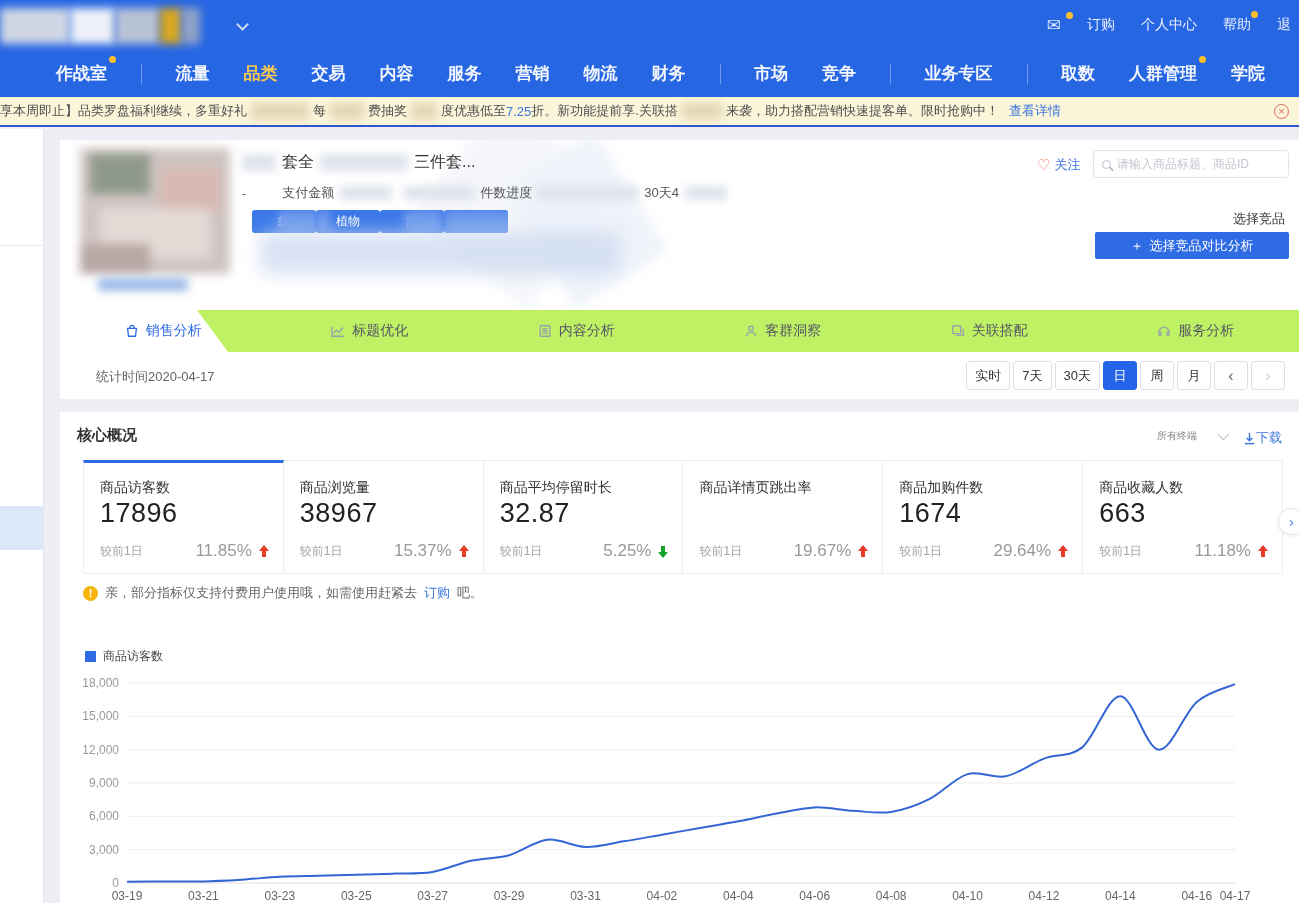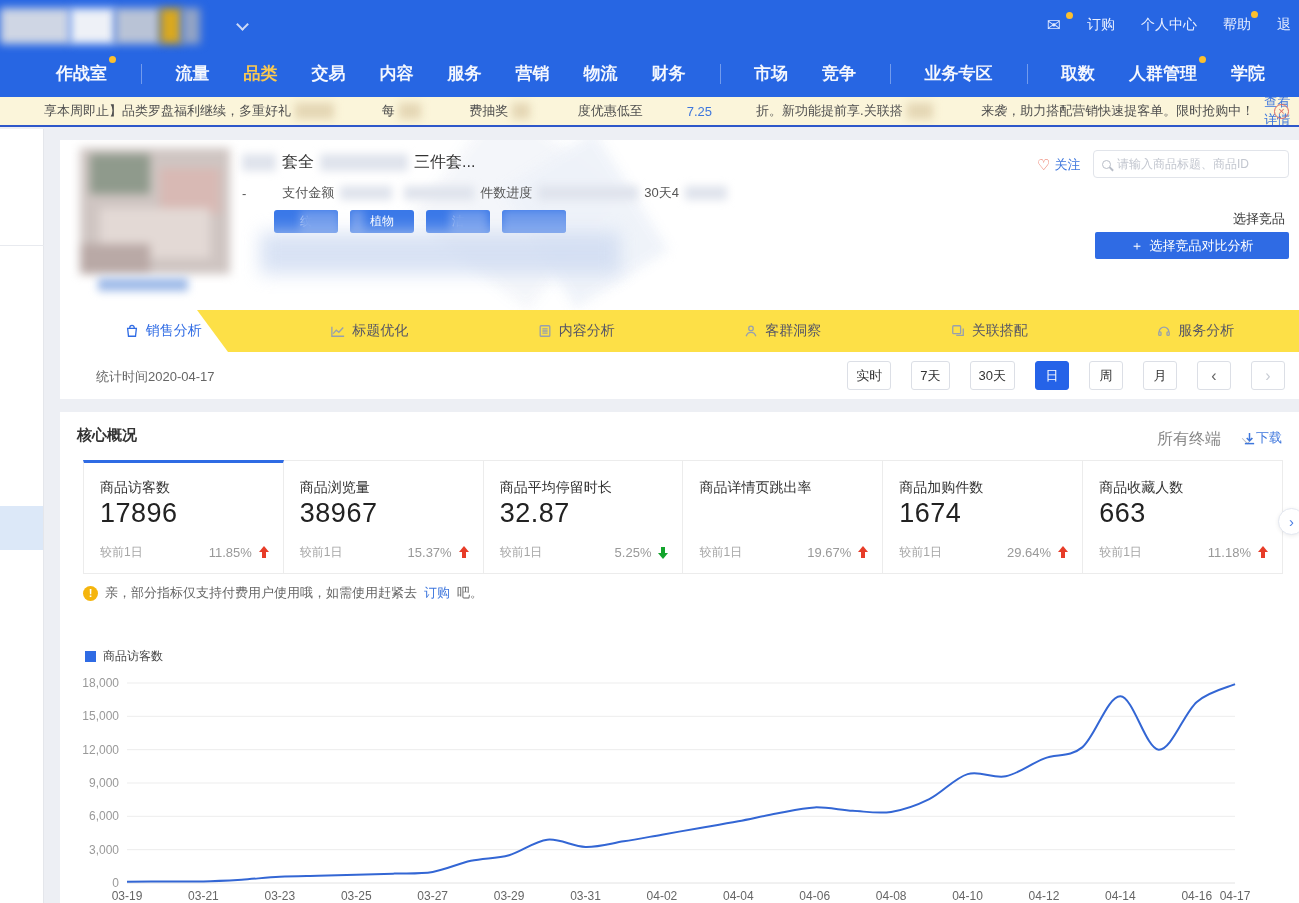--- a/index.html
+++ b/index.html
@@ -24,21 +24,21 @@
   .tb-row2 { position:relative; height:47px; display:flex; align-items:center; padding-left:56px; }
   .nav-item { color:rgba(255,255,255,.95); font-size:17px; font-weight:bold; margin-right:34px;
     position:relative; cursor:pointer; white-space:nowrap; }
   .nav-item.active { color:#f9c851; }
   .nav-item .dot { top:-6px; right:-9px; }
   .nav-sep { width:1px; height:20px; background:rgba(255,255,255,.35); margin-right:34px; }
 
   
   .banner { position:absolute; left:0; top:97px; width:1299px; height:30px; background:#fbf5da;
     border-bottom:2px solid #2e57c9; display:flex; align-items:center; font-size:13px; color:#4f4f4f; overflow:hidden; }
-  .banner .txt { white-space:nowrap;padding-left:44px; }
+  .banner .txt { white-space:nowrap; }
   .banner .blur-chip { display:inline-block; height:16px; background:#e4d6b4; filter:blur(4px);
     margin:0 4px; vertical-align:middle; }
   .banner .hl { color:#3d76dd; }
   .banner-link { color:#3d76dd; margin-left:10px; cursor:pointer; }
   .banner-close { position:absolute; right:10px; top:7px; width:15px; height:15px; border:1px solid #e06a5f;
     border-radius:50%; color:#e06a5f; font-size:11px; line-height:13px; text-align:center; cursor:pointer; }
 
   
   .page { position:absolute; left:0; top:129px; width:1299px; height:774px; background:#edeff4; }
   .left-strip { position:absolute; left:0; top:0; width:44px; height:774px; background:#fff;
@@ -50,21 +50,21 @@
 
   
   .product-card { left:60px; top:11px; width:1239px; height:170px; overflow:hidden; }
   .pimg { position:absolute; left:20px; top:8px; width:150px; height:126px; overflow:hidden; filter:blur(5px); }
   .pimg .r { position:absolute; }
   .mask-shape { position:absolute; filter:blur(6px); }
   .ptitle { position:absolute; left:182px; top:12px; font-size:16px; color:#333; display:flex; align-items:center; gap:6px; white-space:nowrap;justify-content:center; }
   .tblur { display:inline-block; height:17px; background:#dfe3ec; filter:blur(4px); }
   .pstats { position:absolute; left:182px; top:44px; display:flex; align-items:center; font-size:13px; color:#555; }
   .pstats .vblur { display:inline-block; height:14px; background:#dfe3ec; filter:blur(4px); margin:0 6px; }
-  .ptags { position:absolute; left:214px; top:70px; display:flex; gap:12px; }
+  .ptags { position:absolute; left:192px; top:70px; display:flex; }
   .ptag { height:23px; min-width:64px; background:#3a78e8; border-radius:3px; color:#fff; font-size:12px;
     display:flex; align-items:center; justify-content:center; padding:0 8px; position:relative; overflow:hidden; }
   .ptag .cover { position:absolute; top:0; bottom:0; background:#6d99ec; filter:blur(4px); }
   .ptag-band { position:absolute; left:200px; top:92px; width:360px; height:42px; background:#ccd9f1;
     filter:blur(9px); opacity:.75; }
   .plink-blur { position:absolute; left:38px; top:138px; width:90px; height:13px; background:#9db9e8; filter:blur(4px); }
   .follow { position:absolute; left:977px; top:16px; display:flex; align-items:center; gap:4px; font-size:13px;
     color:#3d76dd; cursor:pointer; }
   .heart { color:#e8654f; font-size:15px; }
   .psearch { position:absolute; left:1033px; top:10px; width:196px; height:28px; border:1px solid #e1e4ea;
@@ -73,58 +73,58 @@
   .mag::after { content:""; position:absolute; width:5px; height:1.5px; background:#b9bec8;
     transform:rotate(45deg); right:-4px; bottom:-2px; }
   .psearch input { border:none; outline:none; width:100%; font-size:12px; color:#333; background:transparent; }
   .psearch input::placeholder { color:#c2c6cf; }
   .sel-comp { position:absolute; left:1173px; top:70px; font-size:13px; color:#333; }
   .comp-btn { position:absolute; left:1035px; top:92px; width:194px; height:27px; background:#2f6be4; color:#fff;
     font-size:13px; border:none; border-radius:2px; display:flex; align-items:center; justify-content:center;
     gap:6px; cursor:pointer; }
 
   
-  .tabbar { position:absolute; left:60px; top:181px; width:1239px; height:42px; background:#fde047; display:flex; }
+  .tabbar { position:absolute; left:60px; top:181px; width:1239px; height:42px; background:#bef264; display:flex; }
   .tab { flex:1; display:flex; align-items:center; justify-content:center; gap:7px; font-size:14px; color:#556;
     cursor:pointer; position:relative; }
   .tab svg { width:14px; height:14px; stroke:#97a0ae; fill:none; stroke-width:1.5; }
   .tab.active { color:#2f6be4; }
   .tab.active svg { stroke:#2f6be4; }
   .tab.active::before { content:""; position:absolute; inset:0; background:#fff;
     clip-path:polygon(0 0,137px 0,168px 100%,0 100%); }
   .tab span, .tab svg { position:relative; }
 
   
   .statsrow { left:60px; top:223px; width:1239px; height:47px; }
   .stat-time { position:absolute; left:36px; top:16px; font-size:13px; color:#666; }
-  .range-group { position:absolute; right:14px; top:9px; display:flex; gap:20px; }
+  .range-group { position:absolute; right:14px; top:9px; display:flex; gap:3px; }
   .rbtn { min-width:34px; height:29px; padding:0 8px; background:#fff; border:1px solid #dcdfe6; border-radius:3px;
     font-size:13px; color:#333; display:flex; align-items:center; justify-content:center; cursor:pointer; }
   .rbtn.active { background:#2563e8; border-color:#2563e8; color:#fff; }
   .rbtn.nav-arrow { color:#666; font-size:16px; }
   .rbtn.disabled { color:#c8ccd4; cursor:default; }
 
   
   .maincard { left:60px; top:283px; width:1239px; height:491px; overflow:hidden; }
   .core-title { position:absolute; left:17px; top:14px; font-size:15px; font-weight:bold; color:#333; }
-  .terminal { position:absolute; left:1097px; top:17px; font-size:16px; color:#888; display:flex; align-items:center;
+  .terminal { position:absolute; left:1097px; top:17px; font-size:10px; color:#888; display:flex; align-items:center;
     gap:21px; cursor:pointer; }
   .chev-dn { width:8px; height:8px; border-right:1.5px solid #b6bac2; border-bottom:1.5px solid #b6bac2;
     transform:rotate(45deg) translateY(-2px); }
   .download { position:absolute; left:1183px; top:17px; font-size:13px; color:#3d76dd; display:flex;
     align-items:center; gap:0; cursor:pointer; }
   .download svg { width:13px; height:13px; stroke:#3d76dd; fill:none; stroke-width:1.6; }
 
   .metrics { position:absolute; left:23px; top:48px; width:1200px; height:114px; display:flex; }
   .mcard { flex:1; border:1px solid #ececec; border-left:none; padding:18px 16px 0; position:relative; cursor:pointer; }
   .mcard:first-child { border-left:1px solid #ececec; border-top:3px solid #2f6be4; padding-top:16px; }
   .m-label { font-size:14px; color:#333; }
   .m-value { font-size:27px; color:#222; margin-top:1px; letter-spacing:.5px; }
   .m-foot { position:absolute; left:16px; right:14px; bottom:12px; display:flex; align-items:center; font-size:12px; color:#a5a5a5; }
-  .m-chg { margin-left:auto; font-size:13px; color:#999; margin-right:7px; }
+  .m-chg { margin-left:auto; font-size:17px; color:#999; margin-right:7px; }
   .arr { display:inline-block; position:relative; width:10px; height:13px; }
   .arr::before { content:""; position:absolute; left:0; top:0; border-left:5px solid transparent;
     border-right:5px solid transparent; border-bottom:6px solid currentColor; }
   .arr::after { content:""; position:absolute; left:3px; top:5px; width:4px; height:7px; background:currentColor; }
   .arr.up { color:#e73c28; }
   .arr.down { color:#13a42c; transform:rotate(180deg); }
   .next-circle { position:absolute; left:1218px; top:96px; width:27px; height:27px; border-radius:50%;
     background:#fff; border:1px solid #e3e7f0; box-shadow:0 1px 4px rgba(0,0,0,.08); color:#4a7de2;
     font-size:15px; display:flex; align-items:center; justify-content:center; cursor:pointer; }
 

